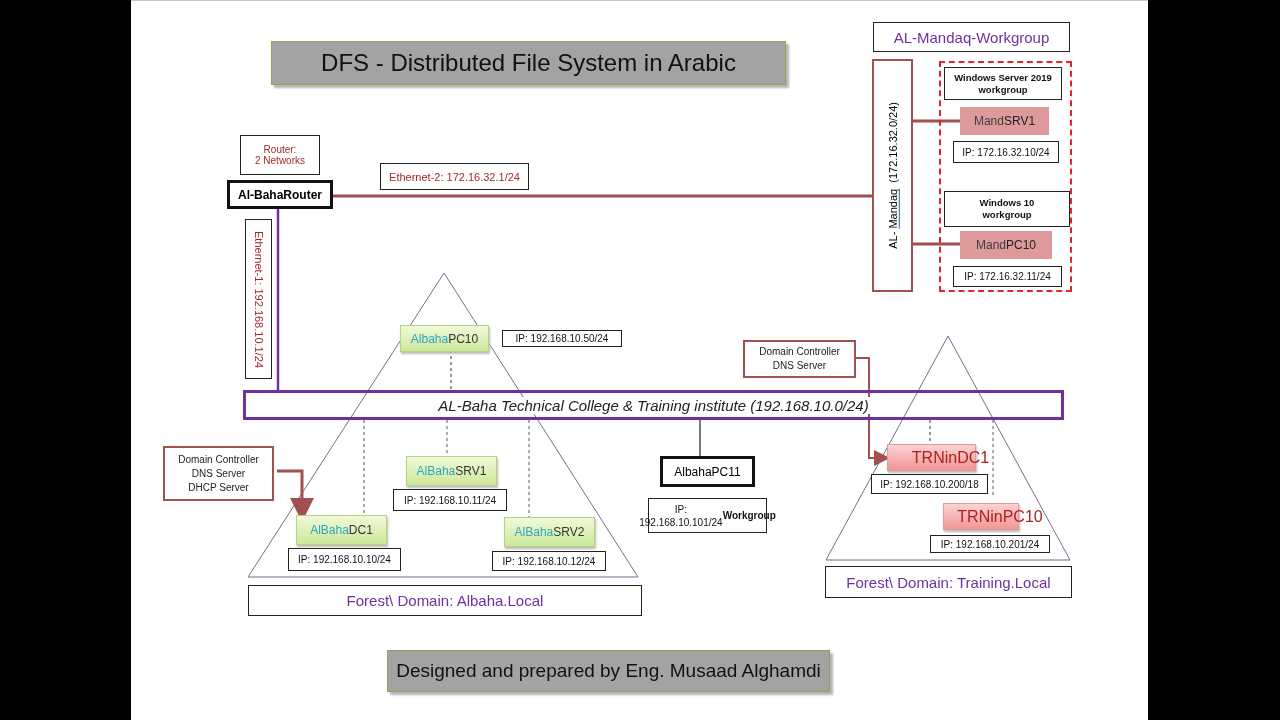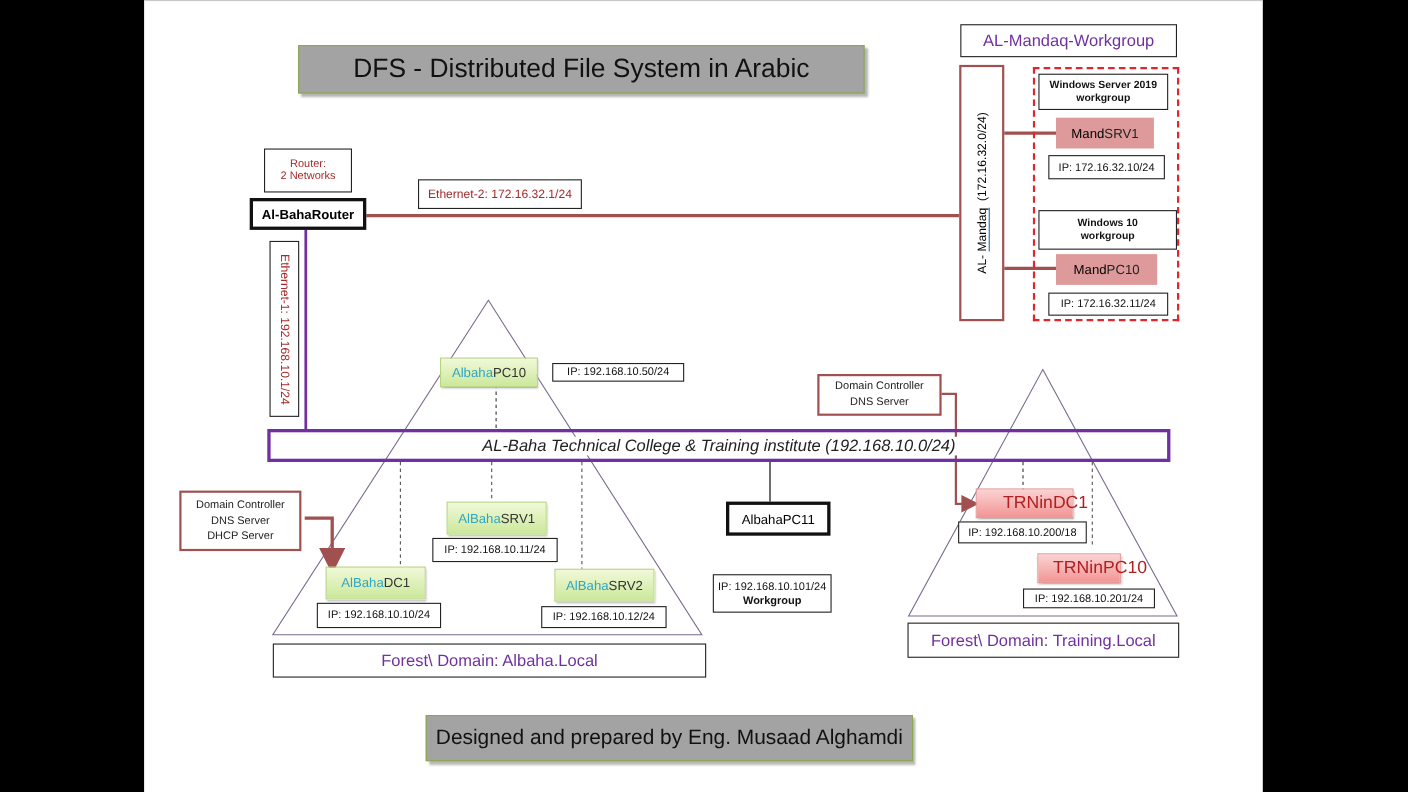--- a/index.html
+++ b/index.html
@@ -16,21 +16,21 @@
   .thin { border:1px solid #222; font-size:10px; color:#111; }
   .red-text { color:#a52a2a; }
   .redbox { border:2px solid #a0504f; }
   .router { border:3px solid #111; font-weight:bold; font-size:12px; }
   .green-node { background:linear-gradient(#f1f9d9,#cbe89a); border:1px solid #b6d37f;
                 box-shadow:1px 2px 2px #bbb; font-size:12px; color:#333; }
   .green-node .pre { color:#31a5c4; }
   .pink-node { background:linear-gradient(#fbd3d3,#f29595); border:1px solid #e59a9a;
                box-shadow:1px 2px 2px #bbb; font-size:16px; color:#b02020;padding-left:38px; }
   .mand-node { background:#de9a9a; font-size:12px; color:#222; }
-  .mand-node .pre { color:#000000; }
+  .mand-node .pre { color:#404040; }
   .purple-text { color:#7030a0; }
   .vertical { writing-mode:vertical-rl; }
   .vertical-up { writing-mode:vertical-rl; transform:rotate(180deg); }
   .bold { font-weight:bold; }
 </style>
 </head>
 <body>
 
 <div id="page"></div>
 
@@ -138,21 +138,21 @@
 
 <div class="box green-node" style="left:504px;top:517px;width:91px;height:30px;">
   <span class="pre">AlBaha</span>
     <span>SRV2</span>
 </div>
 <div class="box thin" style="left:492px;top:551px;width:114px;height:20px;overflow:hidden;">IP: 192.168.10.12/24</div>
 
 <div class="box thin purple-text" style="left:248px;top:585px;width:394px;height:31px;font-size:15px;">Forest\ Domain: Albaha.Local</div>
 
 <div class="box router" style="left:660px;top:456px;width:95px;height:31px;font-weight:normal;font-size:12px;">AlbahaPC11</div>
-<div class="box thin" style="left:648px;top:498px;width:108px;height:35px;flex-direction:column;font-size:10px;line-height:13px;margin-top:24px;">
+<div class="box thin" style="left:648px;top:498px;width:119px;height:35px;flex-direction:row;font-size:10px;line-height:13px;">
   <span>IP: 192.168.10.101/24</span>
   <span class="bold">Workgroup</span>
 </div>
 
 <div class="box redbox" style="left:743px;top:340px;width:113px;height:38px;flex-direction:column;font-size:10px;line-height:14px;color:#222;">
   <span>Domain Controller</span>
   <span>DNS Server</span>
 </div>
 
 <div class="box pink-node" style="left:887px;top:444px;width:89px;height:27px;">TRNinDC1</div>

